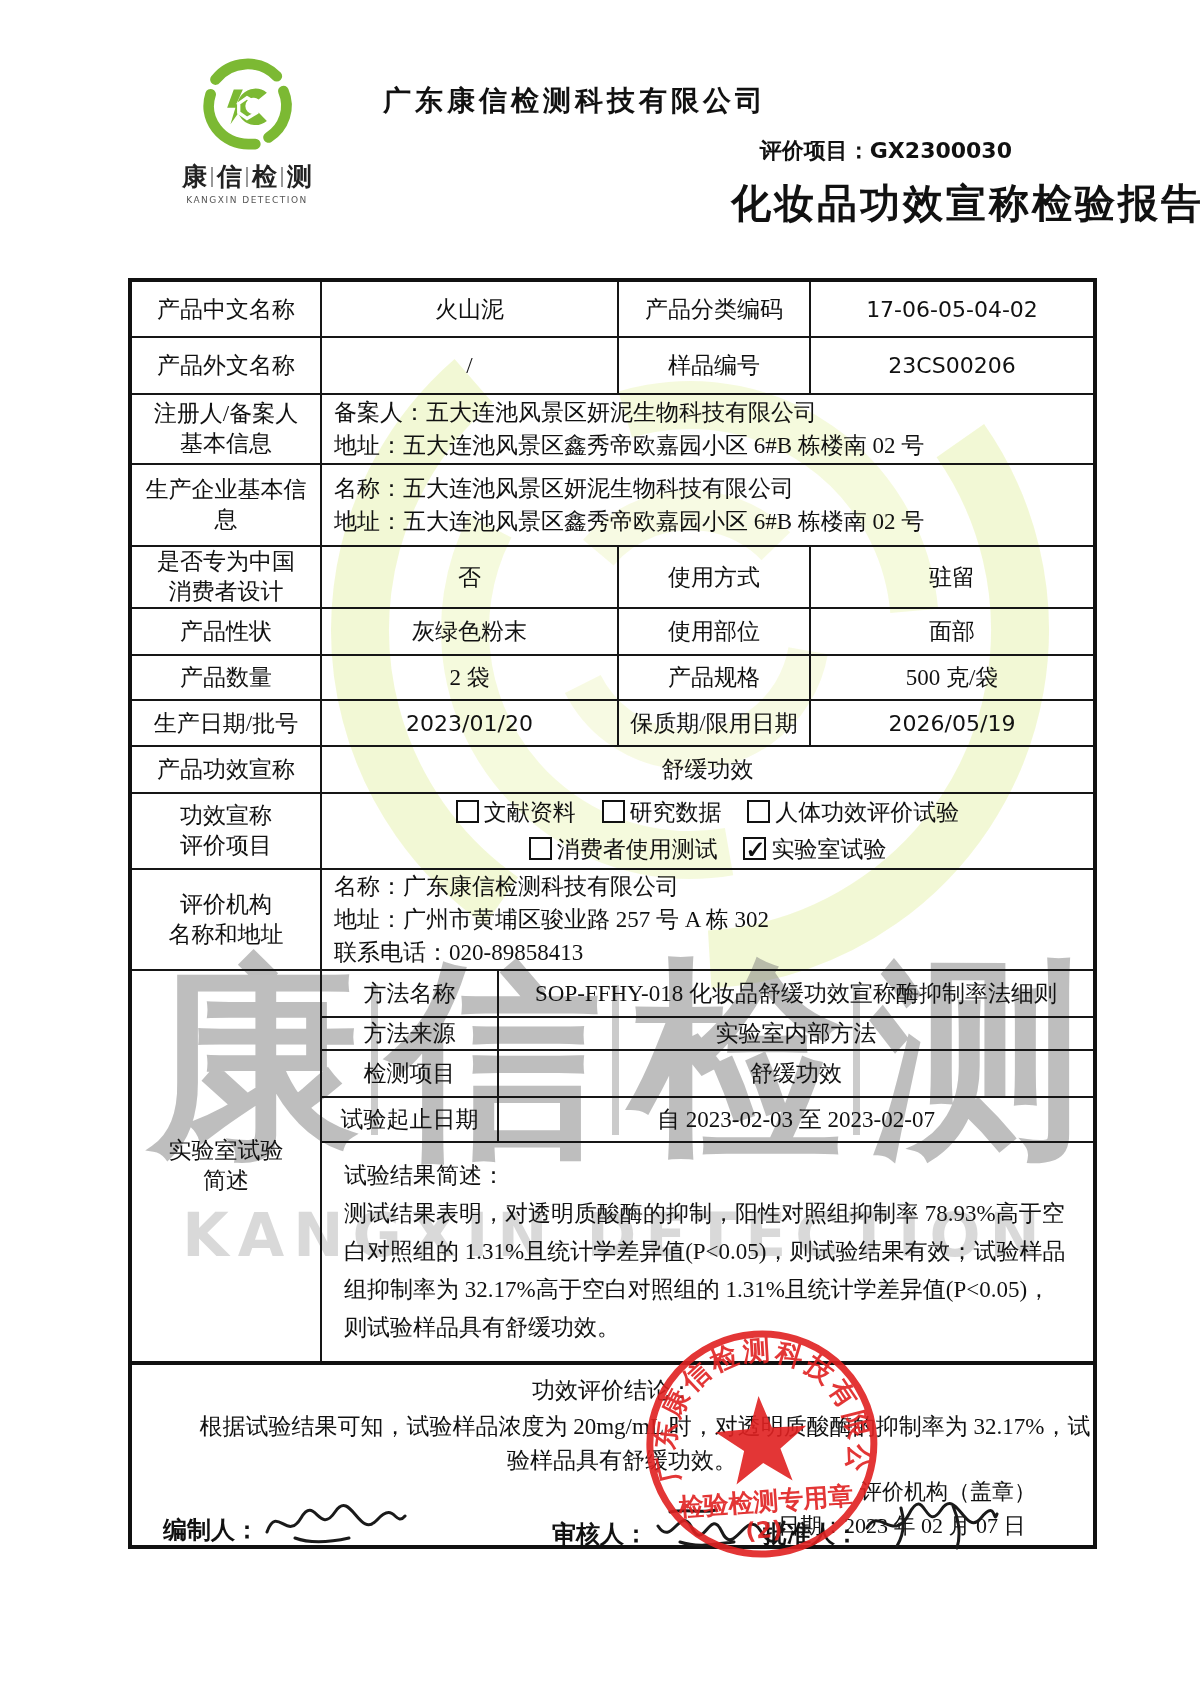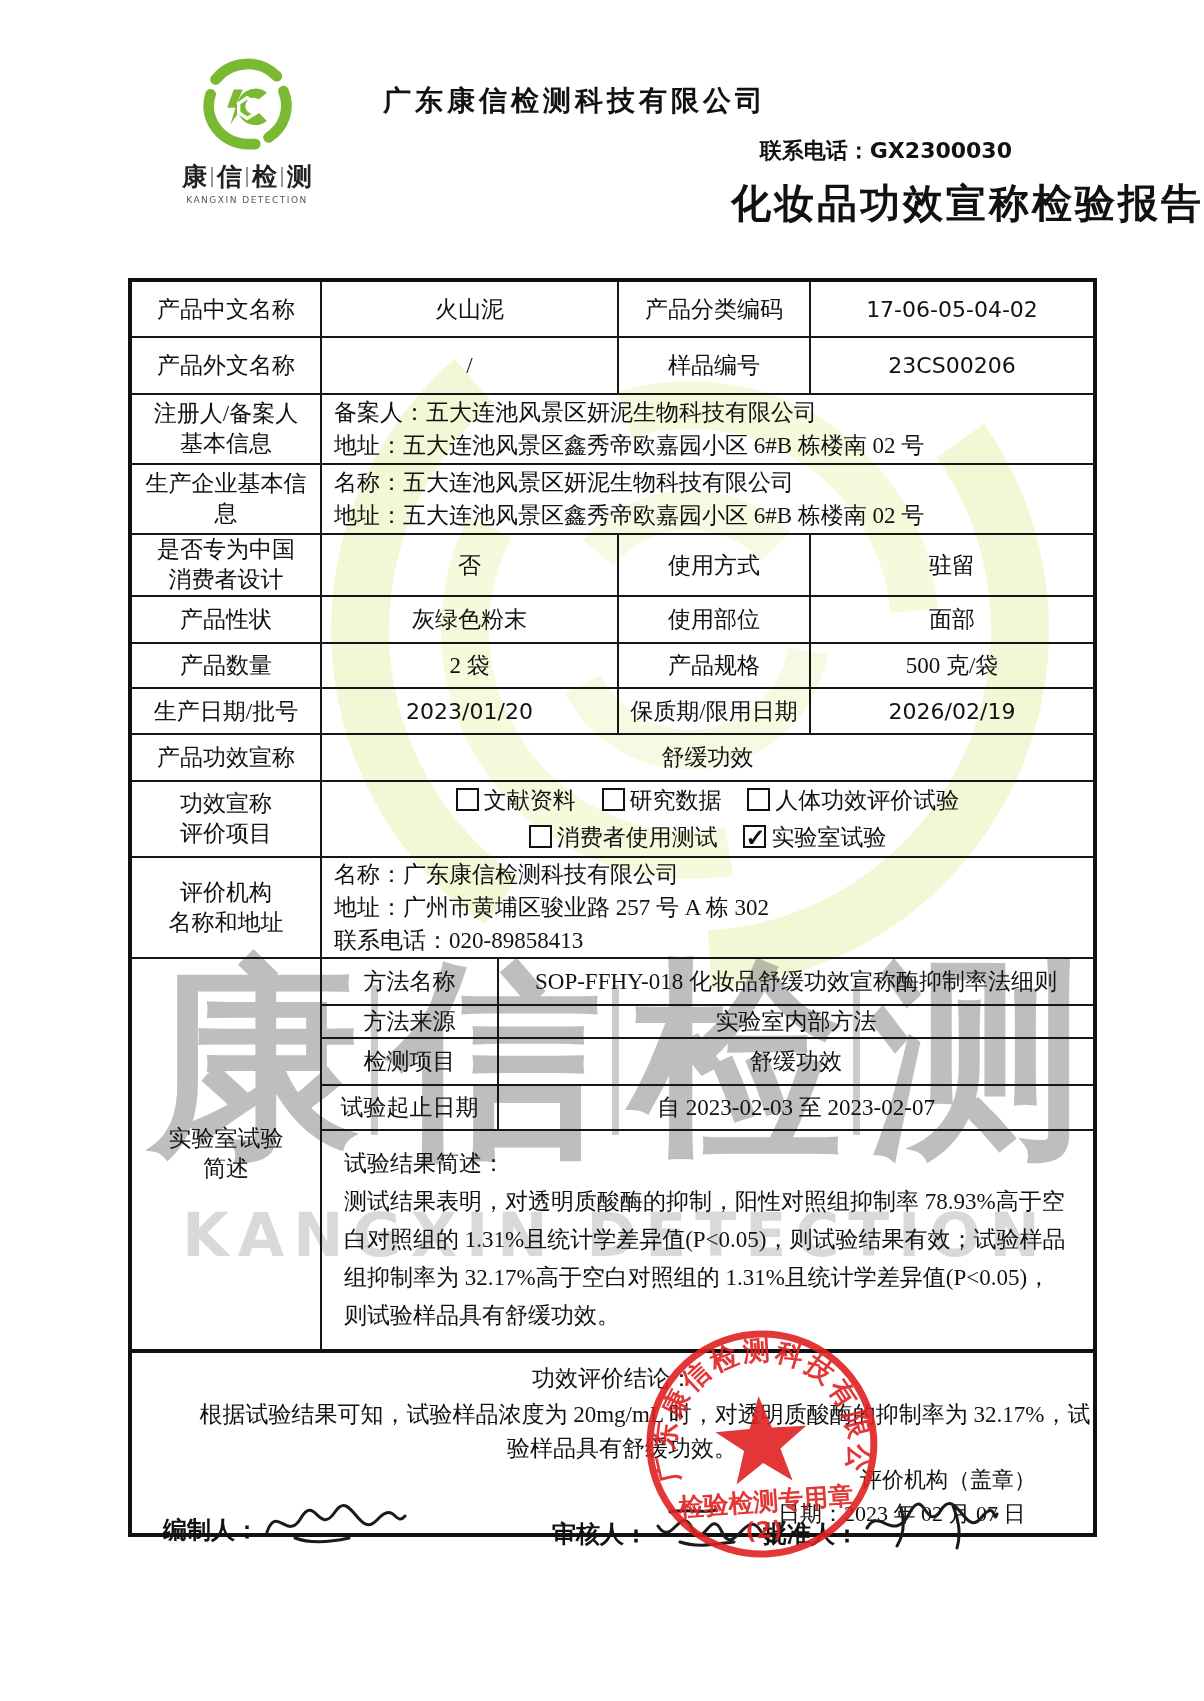--- a/index.html
+++ b/index.html
@@ -137,21 +137,21 @@
       <span>检</span>
       <span class="lg-bar"></span>
       <span>测</span>
   </div>
   <div id="logo-sub">KANGXIN DETECTION</div>
 </div>
 
 <div id="company-name" class="abs">广东康信检测科技有限公司</div>
 
 <div id="report-no" class="abs">
-  <span>联系电话：</span><span class="num">GX2300030</span>
+  <span>评价项目：</span><span class="num">GX2300030</span>
 </div>
 
 <div id="doc-title" class="abs">化妆品功效宣称检验报告</div>
 
 <table id="report-table" class="abs">
   <colgroup>
     <col style="width:191px">
       <col style="width:177px">
       <col style="width:120px">
       <col style="width:192px">
@@ -179,21 +179,21 @@
           <div>基本信息</div>
     </td>
     <td colspan="4" class="lft">
       <div class="lines">
         <div>备案人：五大连池风景区妍泥生物科技有限公司</div>
         <div>地址：五大连池风景区鑫秀帝欧嘉园小区 6#B 栋楼南 02 号</div>
       </div>
     </td>
   </tr>
 
-  <tr style="height:70px">
+  <tr style="height:82px">
     <td class="lbl2">
       <div>生产企业基本信</div>
           <div>息</div>
     </td>
     <td colspan="4" class="lft">
       <div class="lines">
         <div>名称：五大连池风景区妍泥生物科技有限公司</div>
         <div>地址：五大连池风景区鑫秀帝欧嘉园小区 6#B 栋楼南 02 号</div>
       </div>
     </td>
@@ -220,21 +220,21 @@
     <td>产品数量</td>
     <td colspan="2">2 袋</td>
     <td>产品规格</td>
     <td>500 克/袋</td>
   </tr>
 
   <tr style="height:46px">
     <td>生产日期/批号</td>
     <td colspan="2" class="num">2023/01/20</td>
     <td>保质期/限用日期</td>
-    <td class="num">2026/02/19</td>
+    <td class="num">2026/05/19</td>
   </tr>
 
   <tr style="height:47px">
     <td>产品功效宣称</td>
     <td colspan="4">舒缓功效</td>
   </tr>
 
   <tr style="height:76px">
     <td class="lbl2">
       <div>功效宣称</div>

